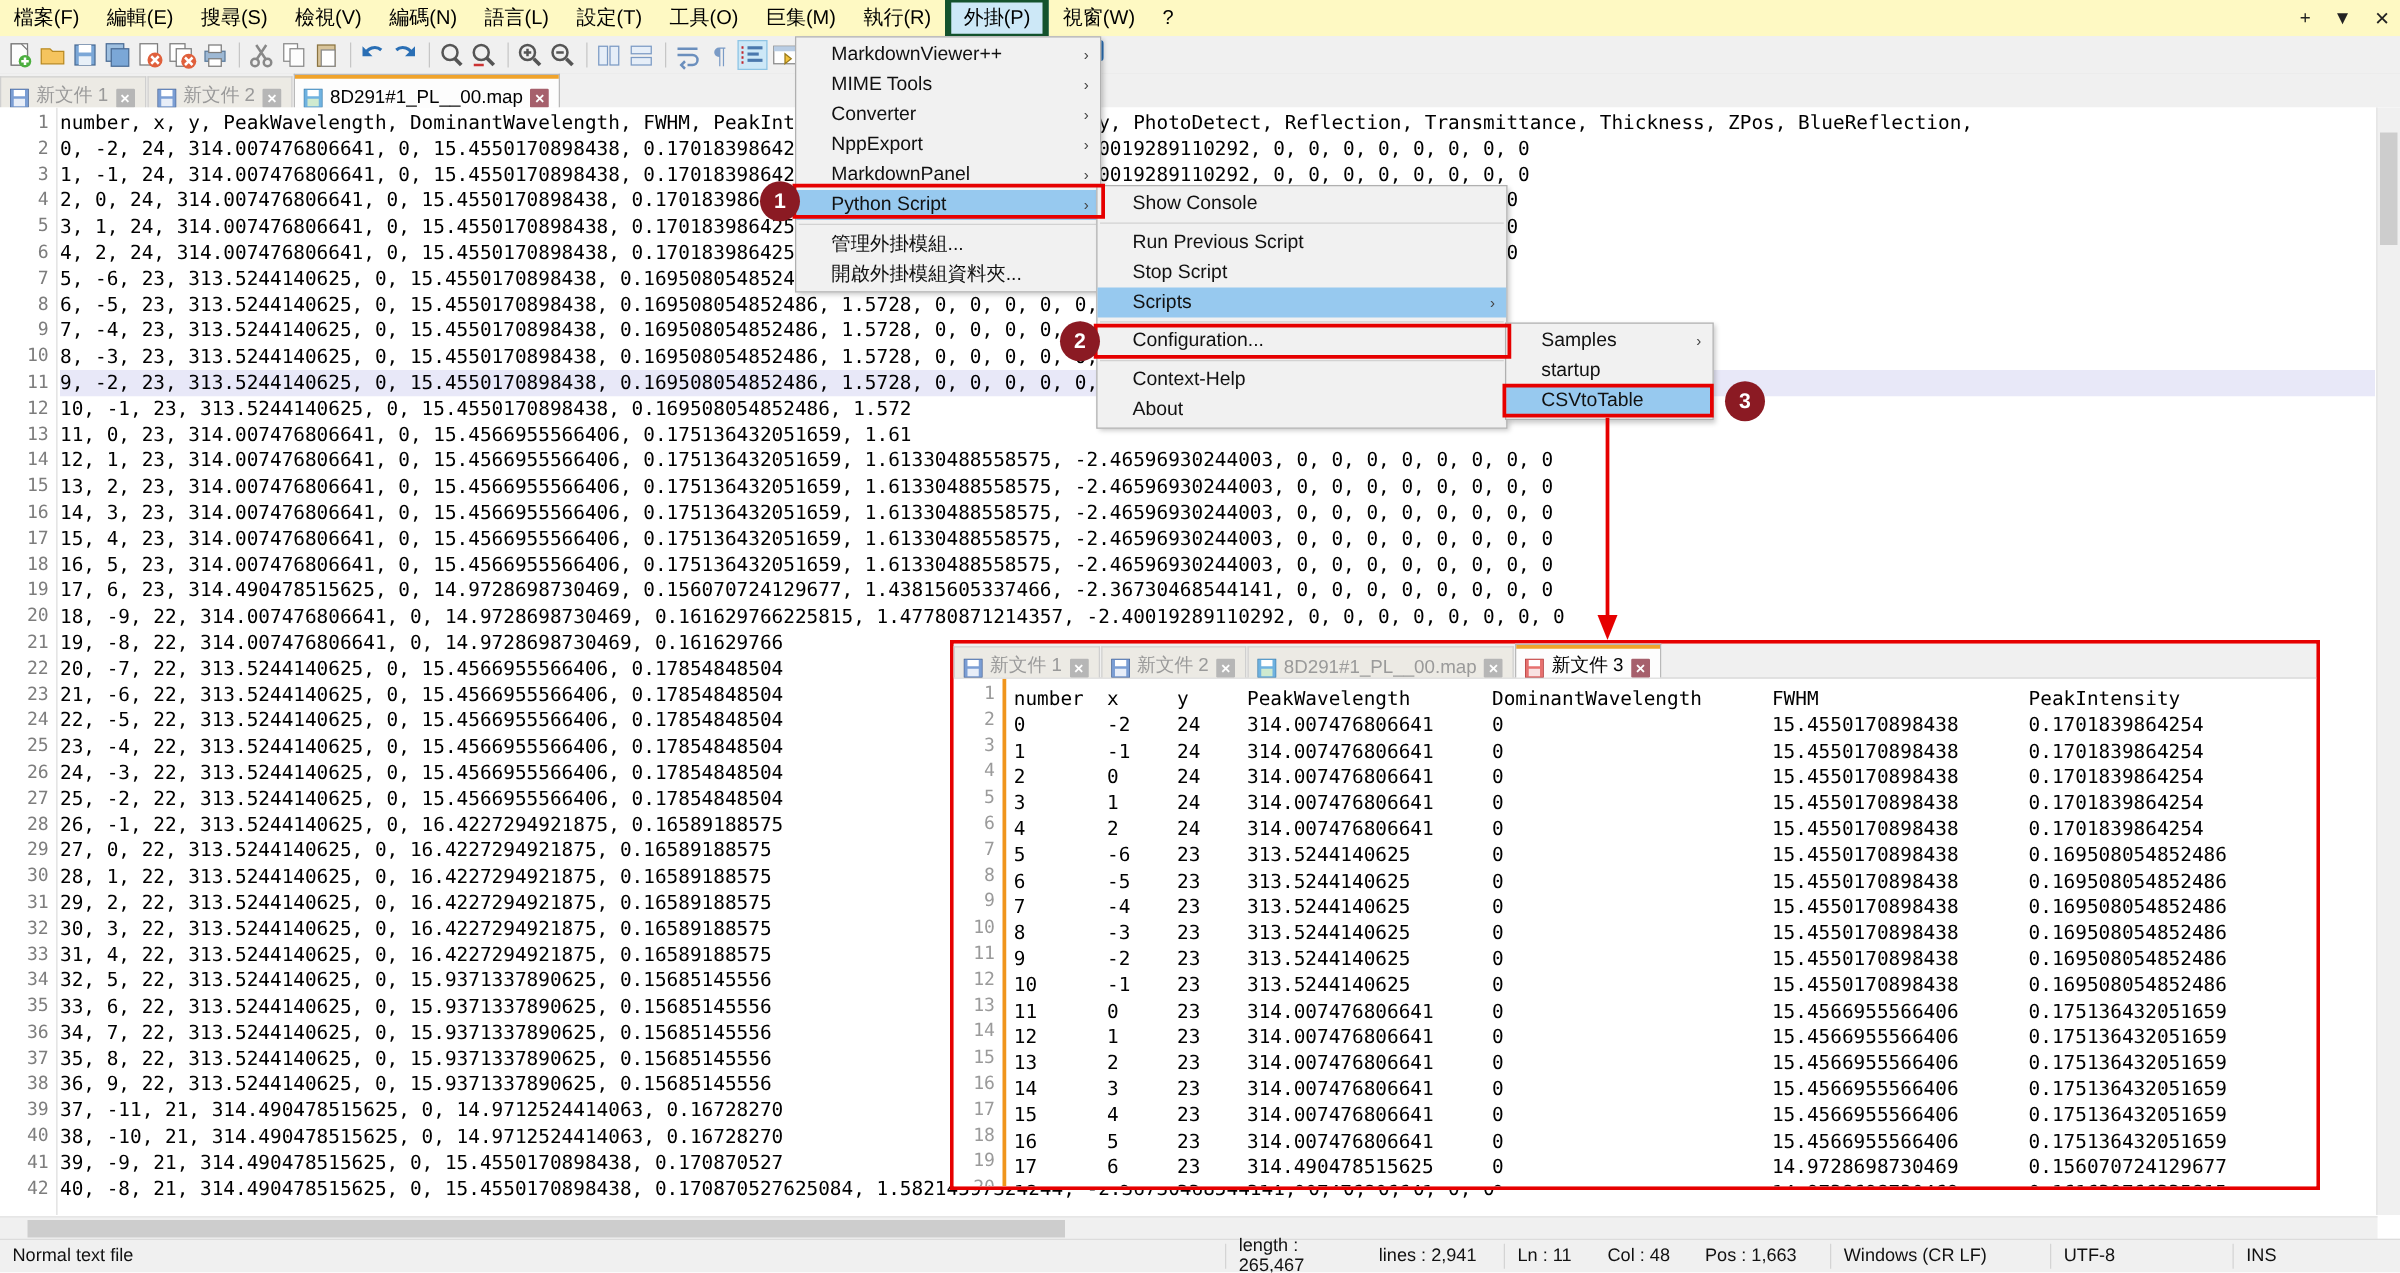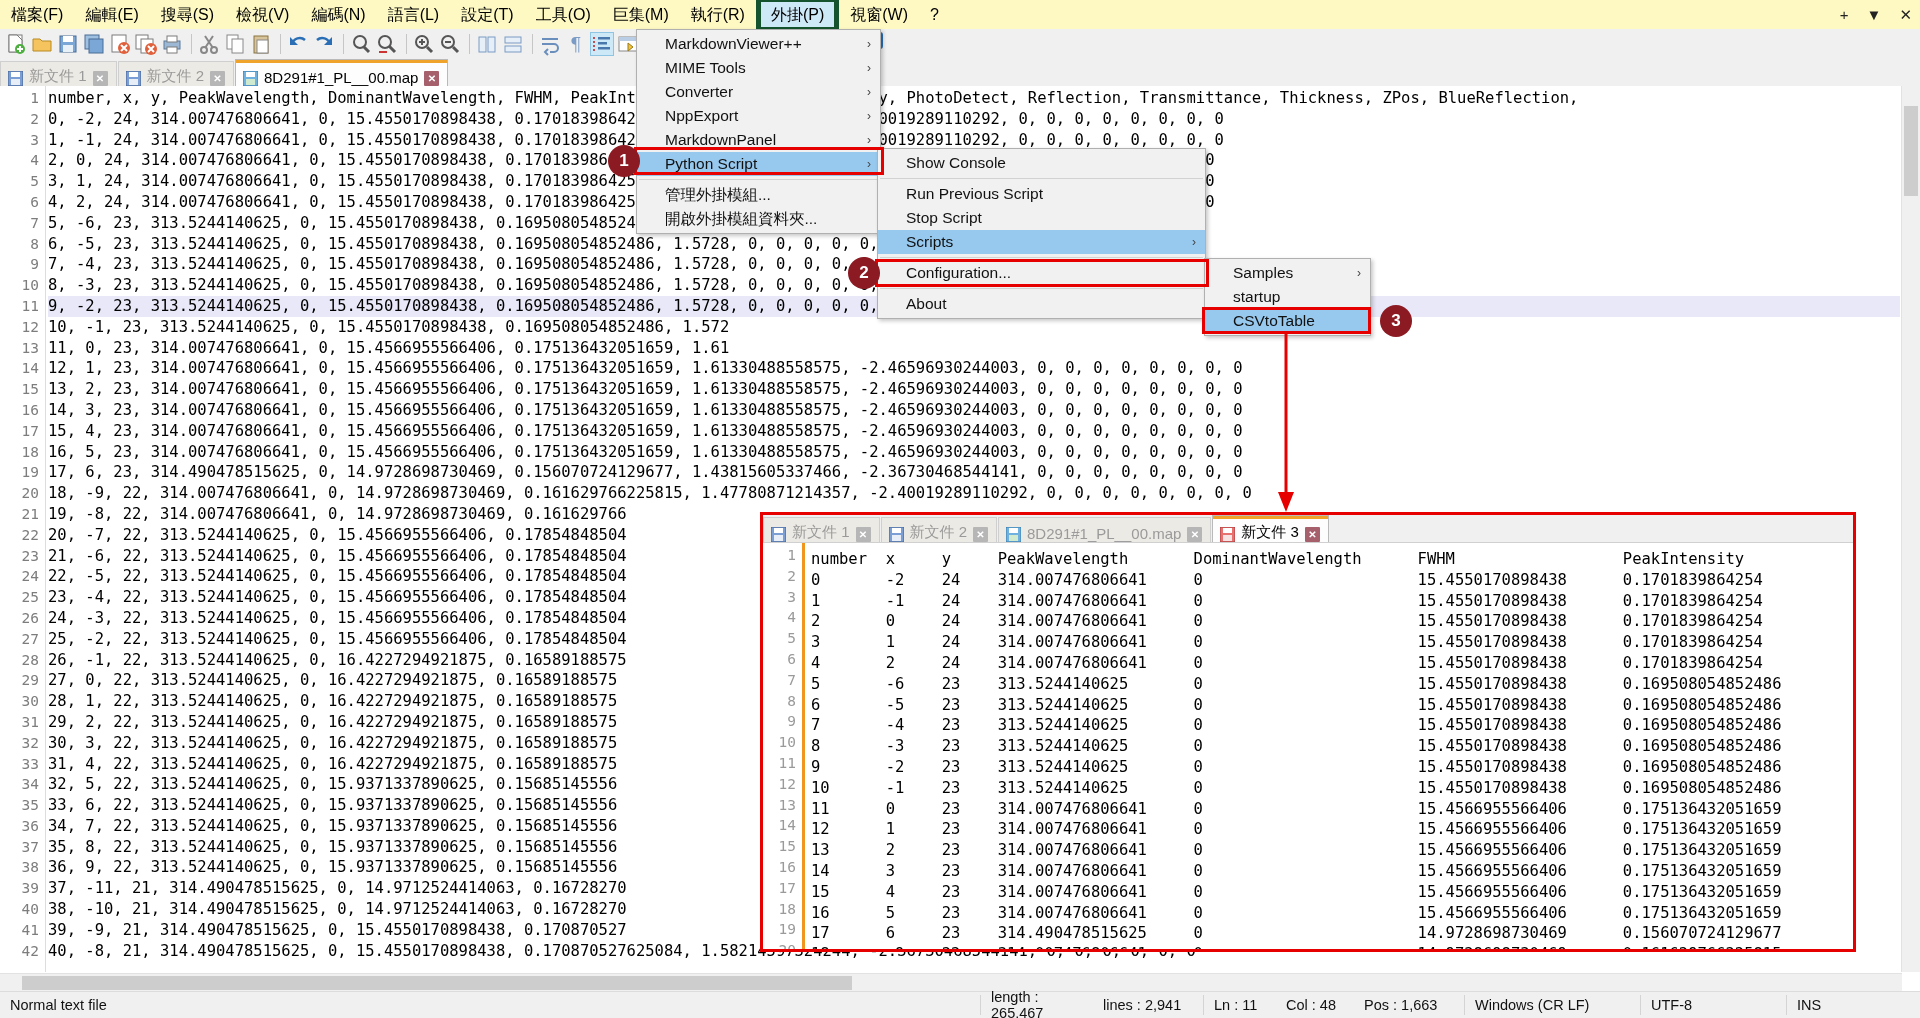--- a/index.html
+++ b/index.html
@@ -511,20 +511,23 @@
     <div class="dd-item sel">
       <span>Scripts</span>
       <span class="arrow">›</span>
     </div>
     <div class="dd-sep"></div>
     <div class="dd-item">
       <span>Configuration...</span>
     </div>
     <div class="dd-sep"></div>
     <div class="dd-item">
+      <span>Context-Help</span>
+    </div>
+    <div class="dd-item">
       <span>About</span>
     </div>
   </div>
 
   <div class="dd" style="left:1204px; top:258px; width:165px;">
     <div class="dd-item">
       <span>Samples</span>
       <span class="arrow">›</span>
     </div>
     <div class="dd-item">

